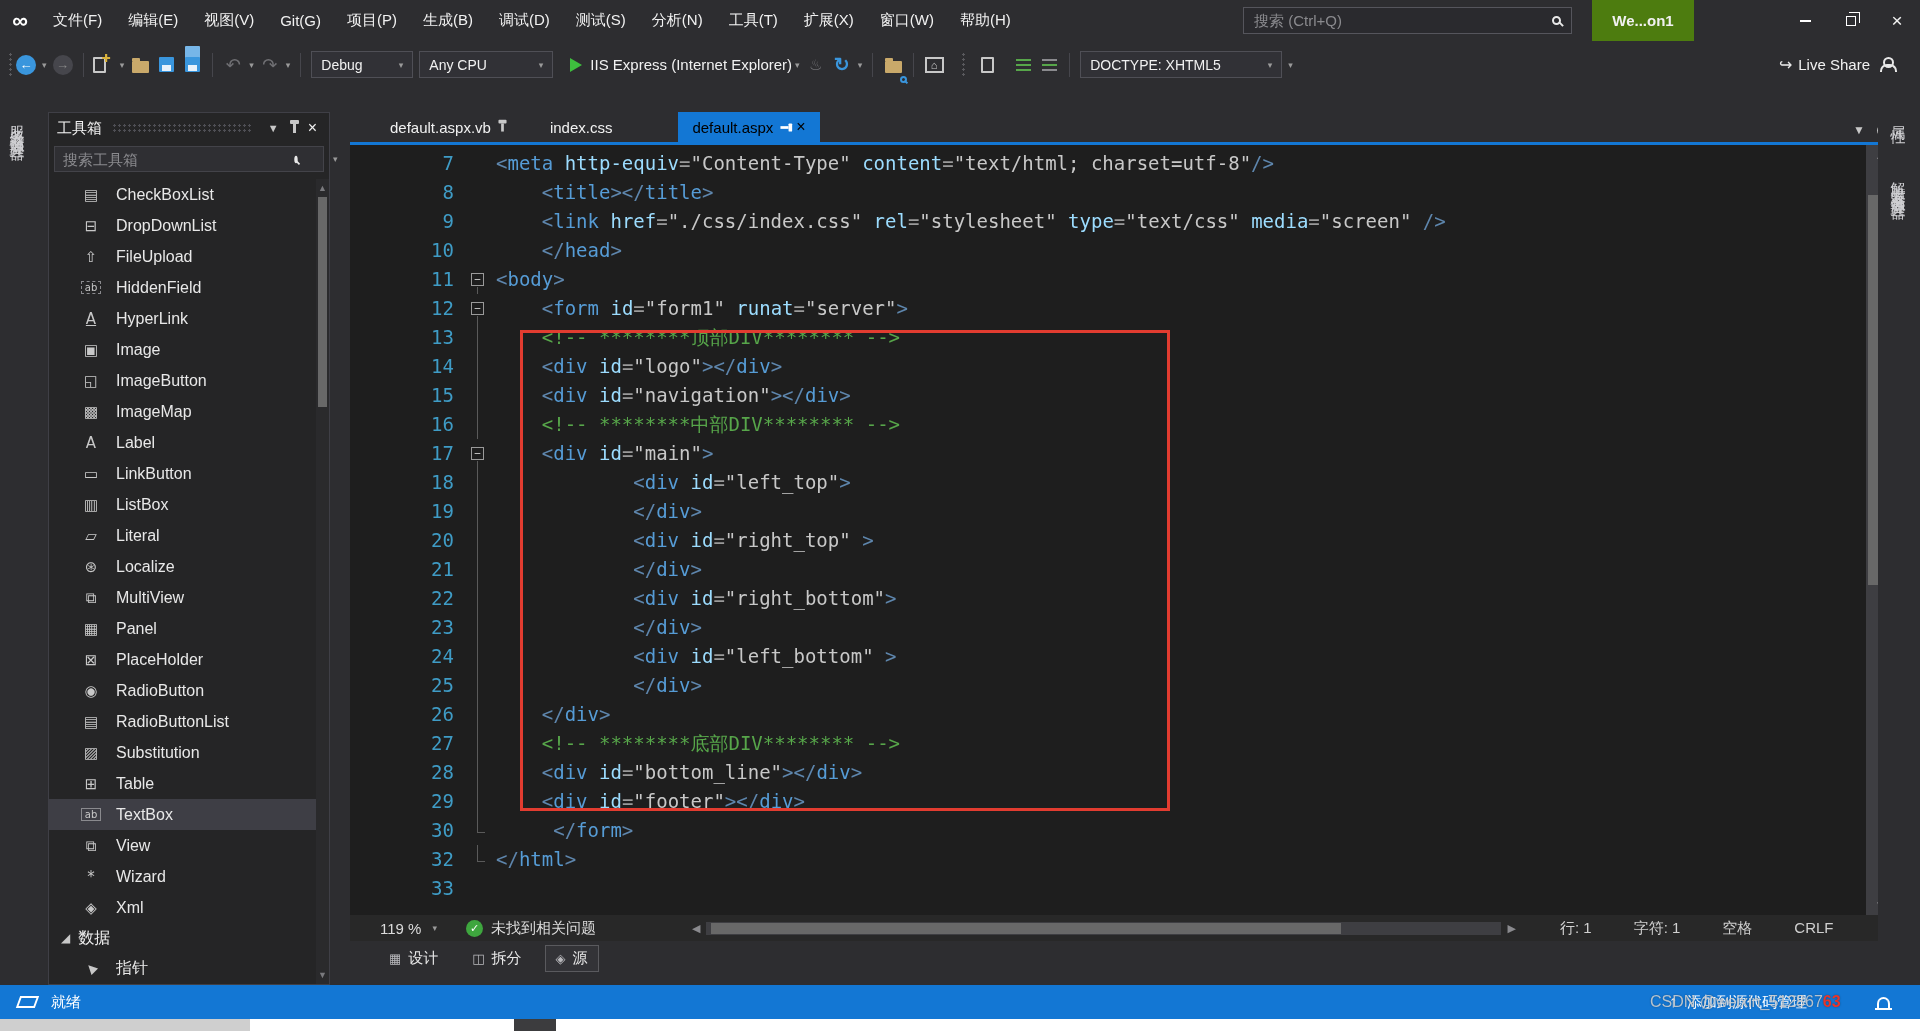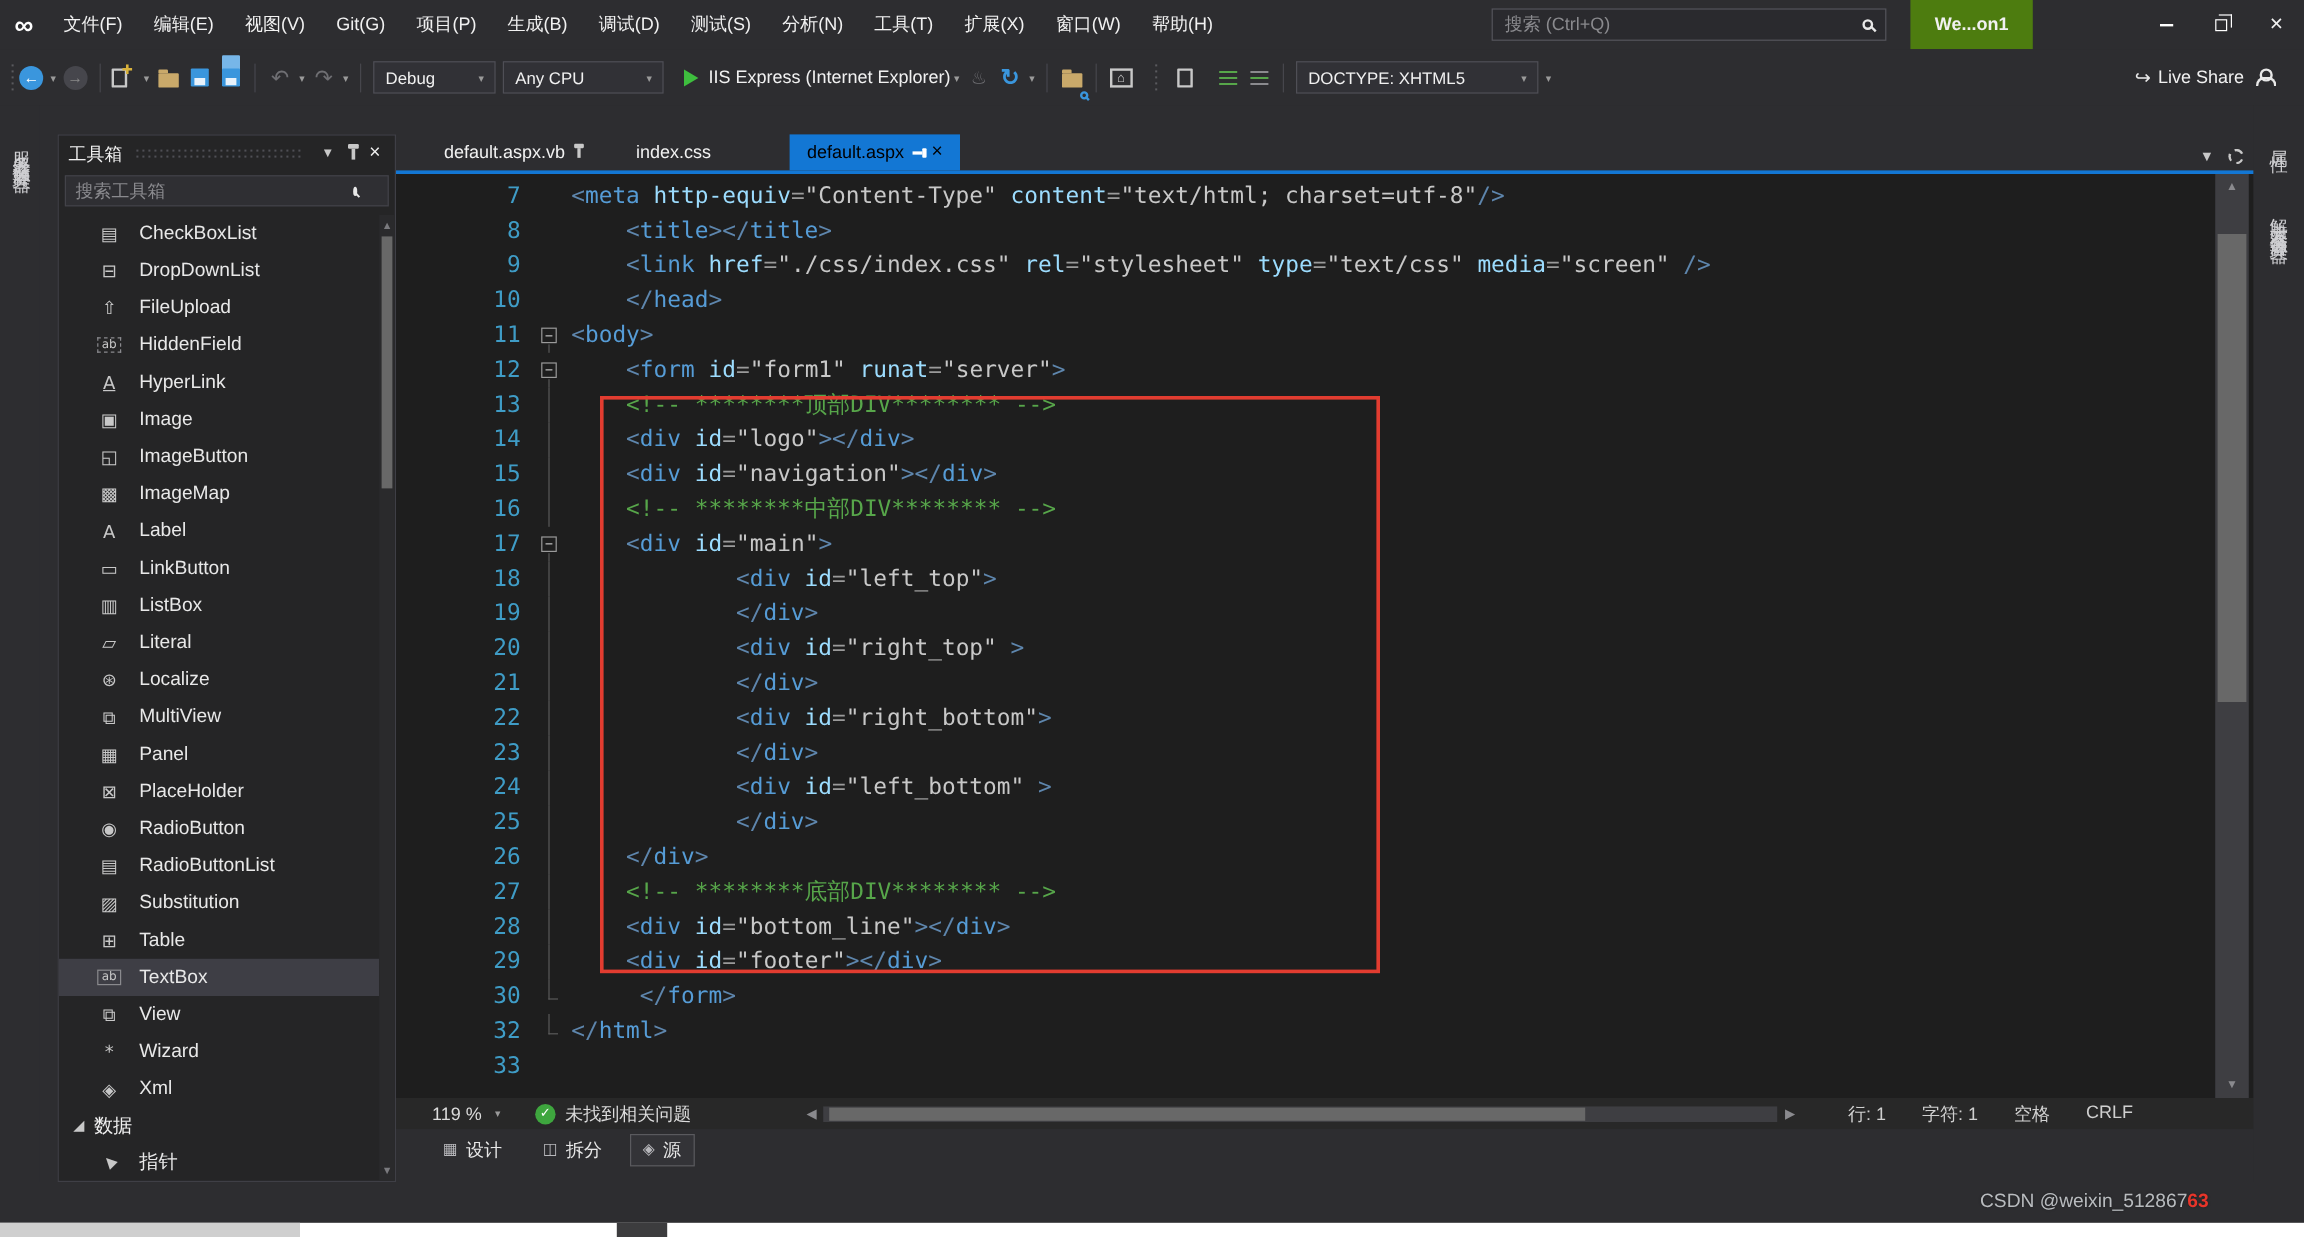--- a/index.html
+++ b/index.html
@@ -91,21 +91,21 @@
   .tbx-icon[data-name="textbox-icon"], .tbx-icon[data-name="hiddenfield-icon"] { font-size:10px; border:1px solid #8a8a8e; line-height:11px; }
   .tbx-icon[data-name="hiddenfield-icon"] { border-style:dashed; }
   .tbx-group { height:30px; display:flex; align-items:center; color:#F1F1F1; font-size:16px; }
   .tbx-tri { margin-left:12px; margin-right:8px; color:#C8C8C8; font-size:12px; }
   .ptr-arrow { display:inline-block; transform:rotate(-135deg); color:#C8C8C8; font-size:12px; }
   .tbx-scroll { position:absolute; right:0; top:66px; width:13px; bottom:0; background:#2A2A2C; }
   .tbx-scroll .arr { position:absolute; left:0; width:13px; text-align:center; color:#7a7a7e; font-size:9px; }
   .tbx-thumb { position:absolute; left:2px; width:9px; background:#686868; }
 
   
-  .editor { position:absolute; left:330px; top:0; width:1548px; height:897px; background:#2D2D30; }
+  .editor { position:absolute; left:350px; top:0; width:1548px; height:897px; background:#2D2D30; }
   .tabstrip { position:absolute; left:0; top:0; width:100%; height:57px; }
   .tabs { position:absolute; left:0; bottom:3px; display:flex; align-items:flex-end; }
   .tab { height:30px; display:flex; align-items:center; padding:0 14px; font-size:15px; color:#F1F1F1; }
   .tab .pin { margin-left:10px; margin-right:0; transform:scale(.9); }
   .tab.active { background:var(--accent); color:#000000; }
   .tab.active .pin::before, .tab.active .pin { background-color:#fff; }
   .tab.active .pin { transform:rotate(90deg) scale(.9); }
   .tab-x { margin-left:10px; font-size:16px; }
   .tab-blue-line { position:absolute; left:0; bottom:0; width:100%; height:3px; background:var(--accent); }
   .ts-right { position:absolute; right:8px; bottom:8px; display:flex; align-items:center; gap:12px; }
@@ -131,21 +131,21 @@
 
   .hscroll-row { position:absolute; left:0; top:827px; width:100%; height:26px; background:#282828; display:flex; align-items:center; font-size:15px; color:#DCDCDC; }
   .zoom-box { display:flex; align-items:center; gap:8px; margin-left:30px; width:86px; }
   .ok-circle { width:17px; height:17px; border-radius:50%; background:#3EA63E; color:#fff; text-align:center; font-size:11px; line-height:17px; flex:none; }
   .ok-circle::after { content:"✓"; }
   .health { margin-left:8px; }
   .hs-left-arr { margin-left:96px; color:#8a8a8e; font-size:11px; }
   .hs-track { margin:0 6px; width:795px; height:13px; background:#3E3E42; position:relative; }
   .hs-thumb { position:absolute; left:5px; top:1px; width:630px; height:11px; background:#686868; }
   .hs-right-arr { color:#8a8a8e; font-size:11px; }
-  .caret-info { display:flex; gap:30px; margin-left:44px; color:#D0D0D0; }
+  .caret-info { display:flex; gap:42px; margin-left:44px; color:#D0D0D0; }
 
   .doctabs { position:absolute; left:0; top:853px; width:100%; height:34px; background:#2D2D30; display:flex; align-items:center; }
   .doctab { display:flex; align-items:center; gap:7px; font-size:15px; color:#E8E8E8; padding:3px 10px; margin-left:12px; border:1px solid transparent; }
   .doctab:first-child { margin-left:28px; }
   .doctab .dicon { color:#B8B8BC; font-size:13px; font-family:"DejaVu Sans",sans-serif; }
   .doctab.sel { border-color:#5A5A5E; background:#333337; }
 
   
   .statusbar { position:absolute; left:0; top:985px; width:1920px; height:34px; background:var(--accent); display:flex; align-items:center; color:#fff; font-size:15px; }
   .sb-para { width:19px; height:12px; border:2px solid #fff; transform:skewX(-20deg); margin-left:18px; }
@@ -505,20 +505,29 @@
           </div>
       </div>
     </div>
 
     <div class="vstrip right-strip" data-name="right-tool-strip">
       <span class="vtext rs1" data-name="properties-tab">属性</span>
       <span class="vtext rs2" data-name="solution-explorer-tab">解决方案资源管理器</span>
     </div>
   </div>
 
+  <div class="statusbar" data-name="status-bar">
+    <span class="sb-para" data-name="background-tasks-icon"></span>
+    <span class="sb-ready" data-name="ready-status">就绪</span>
+    <div class="sb-right">
+      <span class="sb-up" data-name="source-control-up-icon">↑</span>
+      <span data-name="add-to-source-control-button">添加到源代码管理</span>
+      <span class="bell" data-name="notifications-bell-icon"></span>
+    </div>
+  </div>
   <div class="watermark" data-name="csdn-watermark">
     <span>CSDN @weixin_512867</span><span class="wm-red">63</span>
   </div>
 
   <div class="bottomstrip" data-name="bottom-strip">
     <div class="bs-gray" data-name="bottom-strip-gray"></div>
     <div class="bs-dark" data-name="bottom-strip-box"></div>
   </div>
 </div>
 

